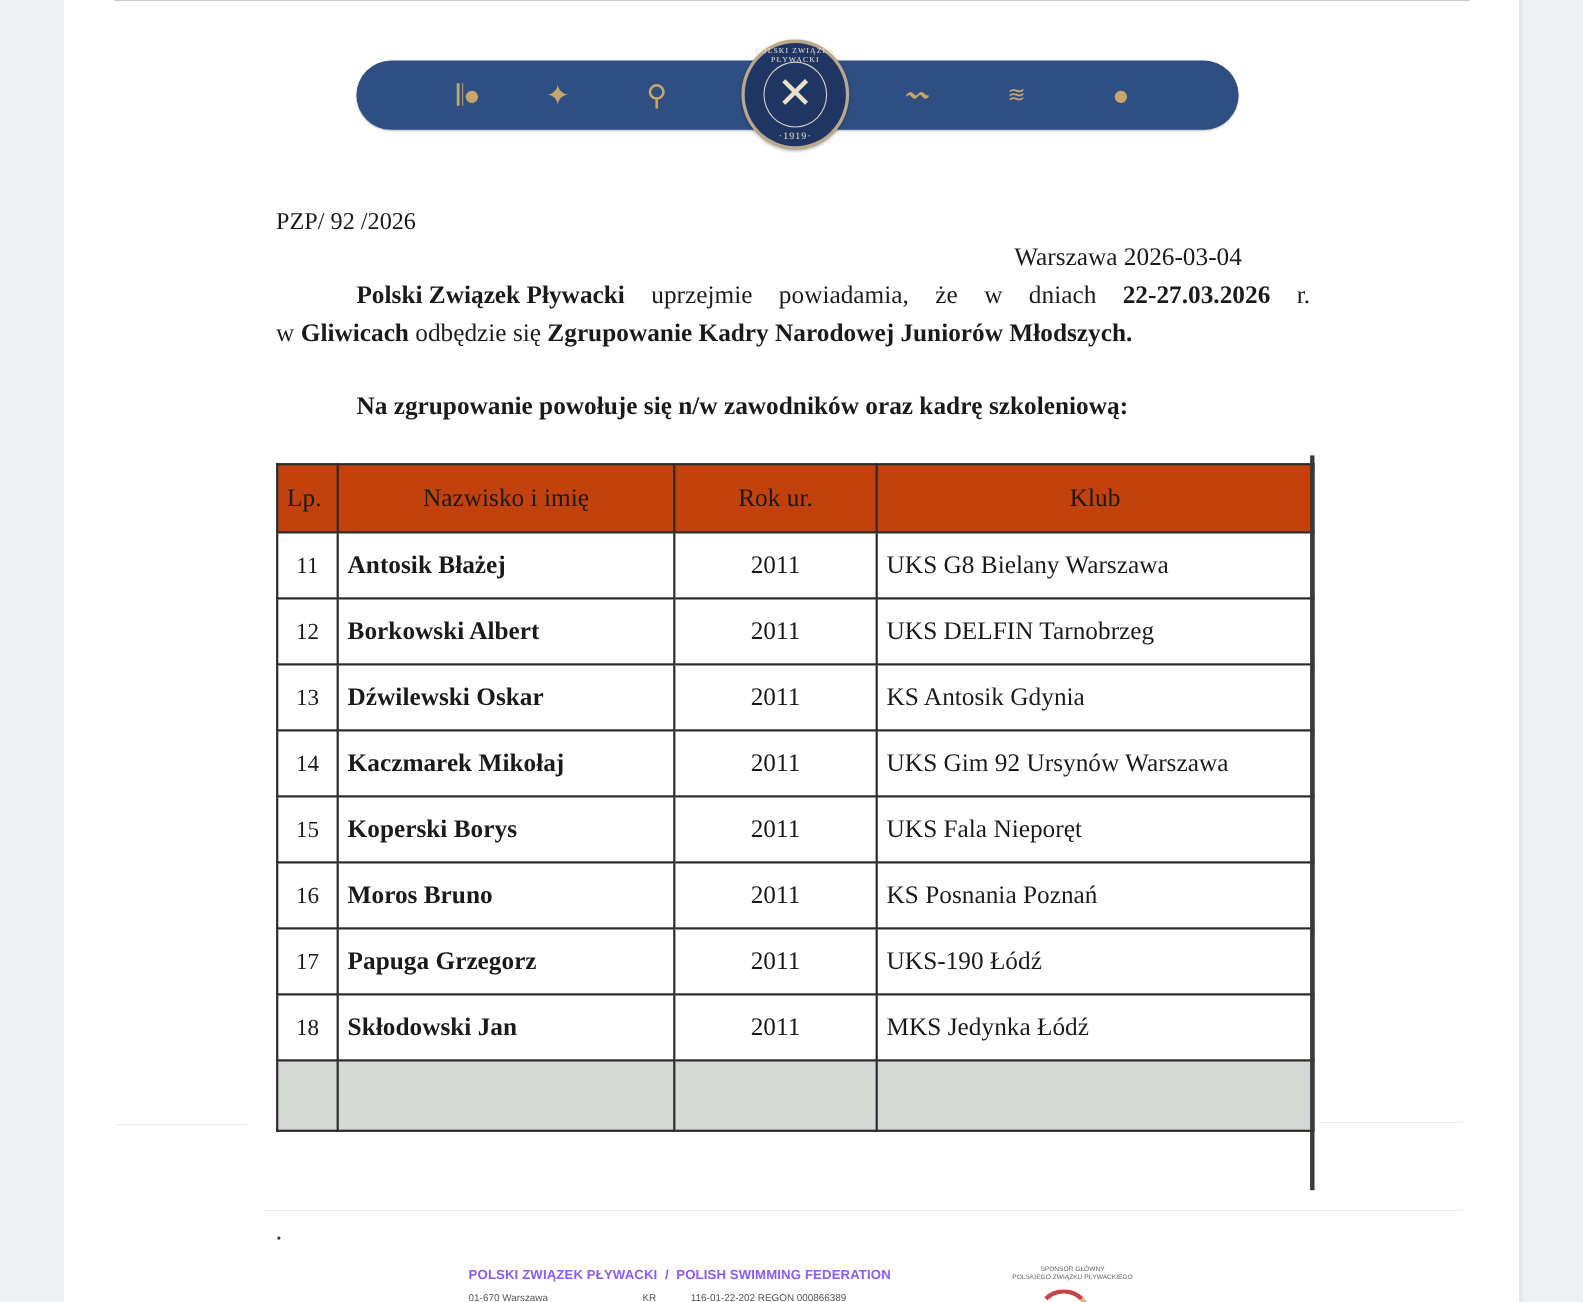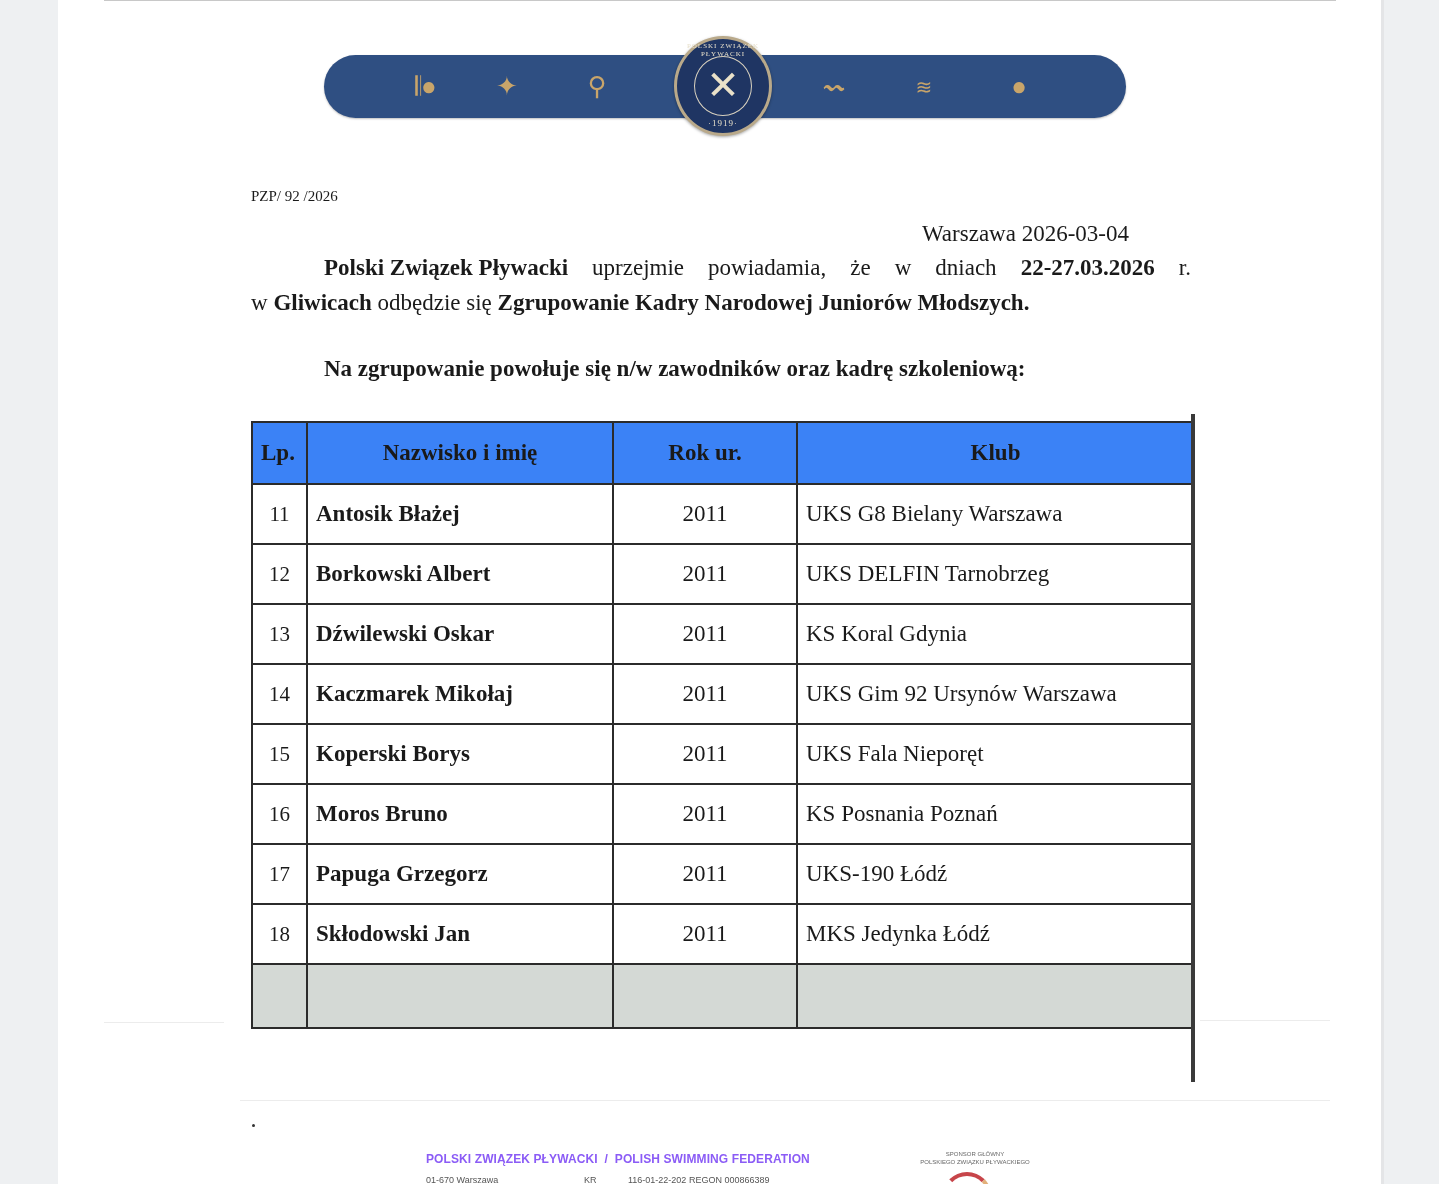--- a/index.html
+++ b/index.html
@@ -47,21 +47,21 @@
   .seal-year {
     position:absolute; left:0; top:79px; width:100%; text-align:center;
     color:#e6dfca; font-size:9px; letter-spacing:1px;
   }
   .seal-ring-text {
     position:absolute; left:0; top:3px; width:100%; text-align:center;
     color:#e6dfca; font-size:7px; letter-spacing:1px;
   }
 
   
-  .ref { position:absolute; left:251px; top:188px; font-size:15px; color:#1a1a1a; }
+  .ref { position:absolute; left:251px; top:188px; font-size:22px; color:#1a1a1a; }
   .date { position:absolute; left:922px; top:183px; font-size:23px; color:#1a1a1a;margin-top:38px; }
 
   .para {
     position:absolute; left:251px; top:250px; width:940px;
     font-size:23px; line-height:35px; color:#1a1a1a;
   }
   .para .indent { display:inline-block; width:73px; }
   .para b { font-weight:bold; }
   .para .justify { display:flex; justify-content:space-between; }
 
@@ -72,21 +72,21 @@
   
   table.roster {
     position:absolute; left:251px; top:421px; width:942px;
     border-collapse:collapse; table-layout:fixed;
     font-size:23px; color:#1a1a1a;
   }
   table.roster th, table.roster td {
     border:2.5px solid #2b2b2b; padding:0 8px; height:58px; vertical-align:middle;
   }
   table.roster th {
-    background:#3b82f6; font-weight:bold; height:60px; text-align:center;
+    background:#c2410c; font-weight:normal; height:60px; text-align:center;
   }
   table.roster th.lp { text-align:left; padding-left:8px; }
   table.roster td.lp { text-align:center; font-size:21px; padding:0 0; }
   table.roster td.name { font-weight:bold;margin-top:40px; }
   table.roster td.year { text-align:center; }
   table.roster td.club { text-align:left; }
   table.roster tr.empty td { background:#d4d9d5; height:62px; }
   .table-right-bar {
     position:absolute; left:1191px; top:414px; width:4px; height:668px; background:#3a3a3a;
   }
@@ -187,21 +187,21 @@
     <tr>
       <td class="lp">12</td>
       <td class="name">Borkowski Albert</td>
       <td class="year">2011</td>
       <td class="club">UKS DELFIN Tarnobrzeg</td>
     </tr>
     <tr>
       <td class="lp">13</td>
       <td class="name">Dźwilewski Oskar</td>
       <td class="year">2011</td>
-      <td class="club">KS Koral Gdynia</td>
+      <td class="club">KS Antosik Gdynia</td>
     </tr>
     <tr>
       <td class="lp">14</td>
       <td class="name">Kaczmarek Mikołaj</td>
       <td class="year">2011</td>
       <td class="club">UKS Gim 92 Ursynów Warszawa</td>
     </tr>
     <tr>
       <td class="lp">15</td>
       <td class="name">Koperski Borys</td>

